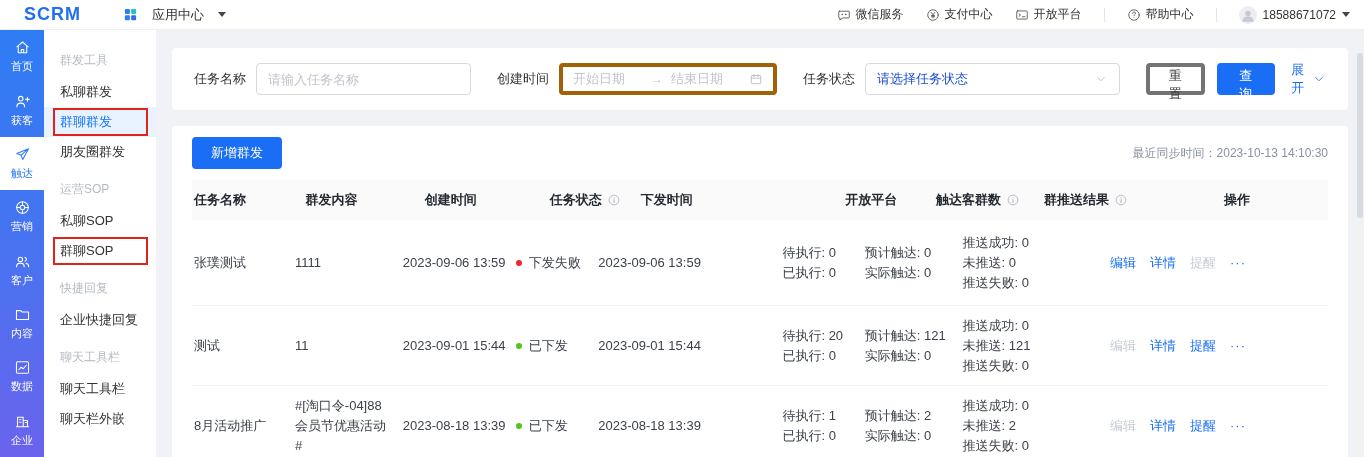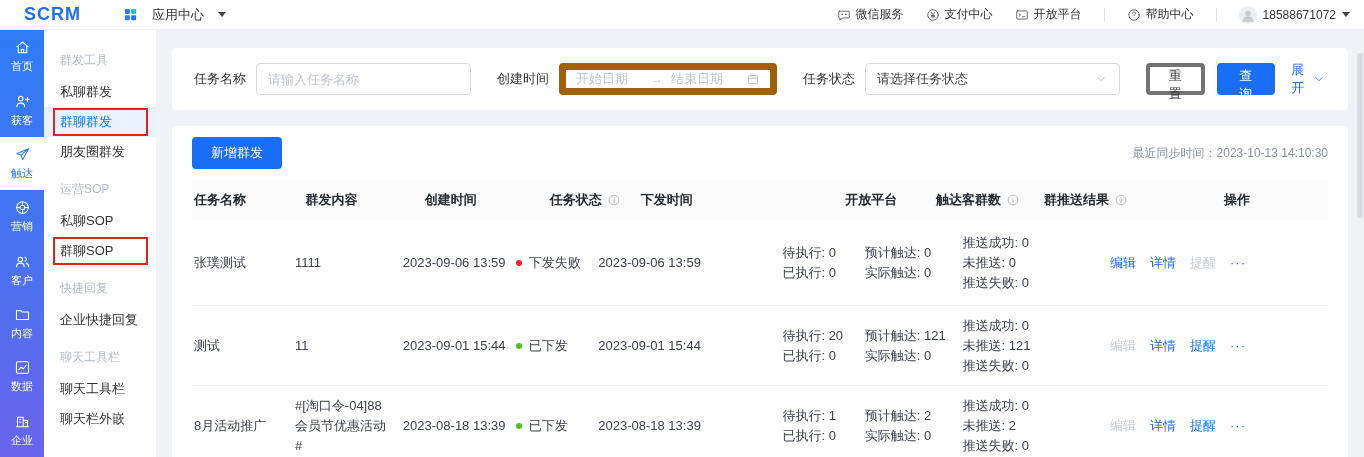--- a/index.html
+++ b/index.html
@@ -45,25 +45,25 @@
   .main { flex:1; background:#f0f2f5; padding:18px 16px 0 16px; overflow:hidden; }
 
   
   .filter-card { background:#fff; border-radius:4px; height:62px; display:flex;
     align-items:center; padding:0 22px; font-size:13px; }
   .f-group { display:flex; align-items:center; margin-right:26px; }
   .f-label { margin-right:10px; white-space:nowrap; color:#333; }
   .f-input { height:32px; border:1px solid #d9d9d9; border-radius:4px; padding:0 11px;
     font-size:13px; color:#737373; width:215px; font-family:inherit; }
   .f-input::placeholder { color:#c0c4cc; }
-  .date-range { width:218px; height:32px; border:7px solid #a16207; border-radius:4px;
+  .date-range { width:218px; height:32px; border:4px solid #a16207; border-radius:4px;
     display:flex; align-items:center; padding:0 10px; color:#c0c4cc; gap:8px; cursor:pointer; }
   .date-range .arrow { color:#c0c4cc; font-size:12px; }
   .sel { width:255px; height:32px; border:1px solid #d9d9d9; border-radius:4px; display:flex;
-    align-items:center; justify-content:space-between; padding:0 11px; color:#404040; cursor:pointer; }
+    align-items:center; justify-content:space-between; padding:0 11px; color:#1d4ed8; cursor:pointer; }
   .icon14 { width:14px; height:14px; stroke:#b6bac2; fill:none; stroke-width:1.5;
     stroke-linecap:round; stroke-linejoin:round; flex:none; }
   .f-actions { margin-left:auto; display:flex; align-items:center; gap:12px; }
   .btn { height:32px; border-radius:4px; font-size:13px; cursor:pointer; border:4px solid #737373;
     background:#fff; padding:0 15px; color:#333; font-family:inherit; }
   .btn.primary { background:#1a6ef5; border-color:#1a6ef5; color:#fff; }
   .expand { color:#1a6ef5; display:flex; align-items:center; gap:4px; cursor:pointer; margin-left:4px; }
   .expand svg { stroke:#1a6ef5; }
 
   

